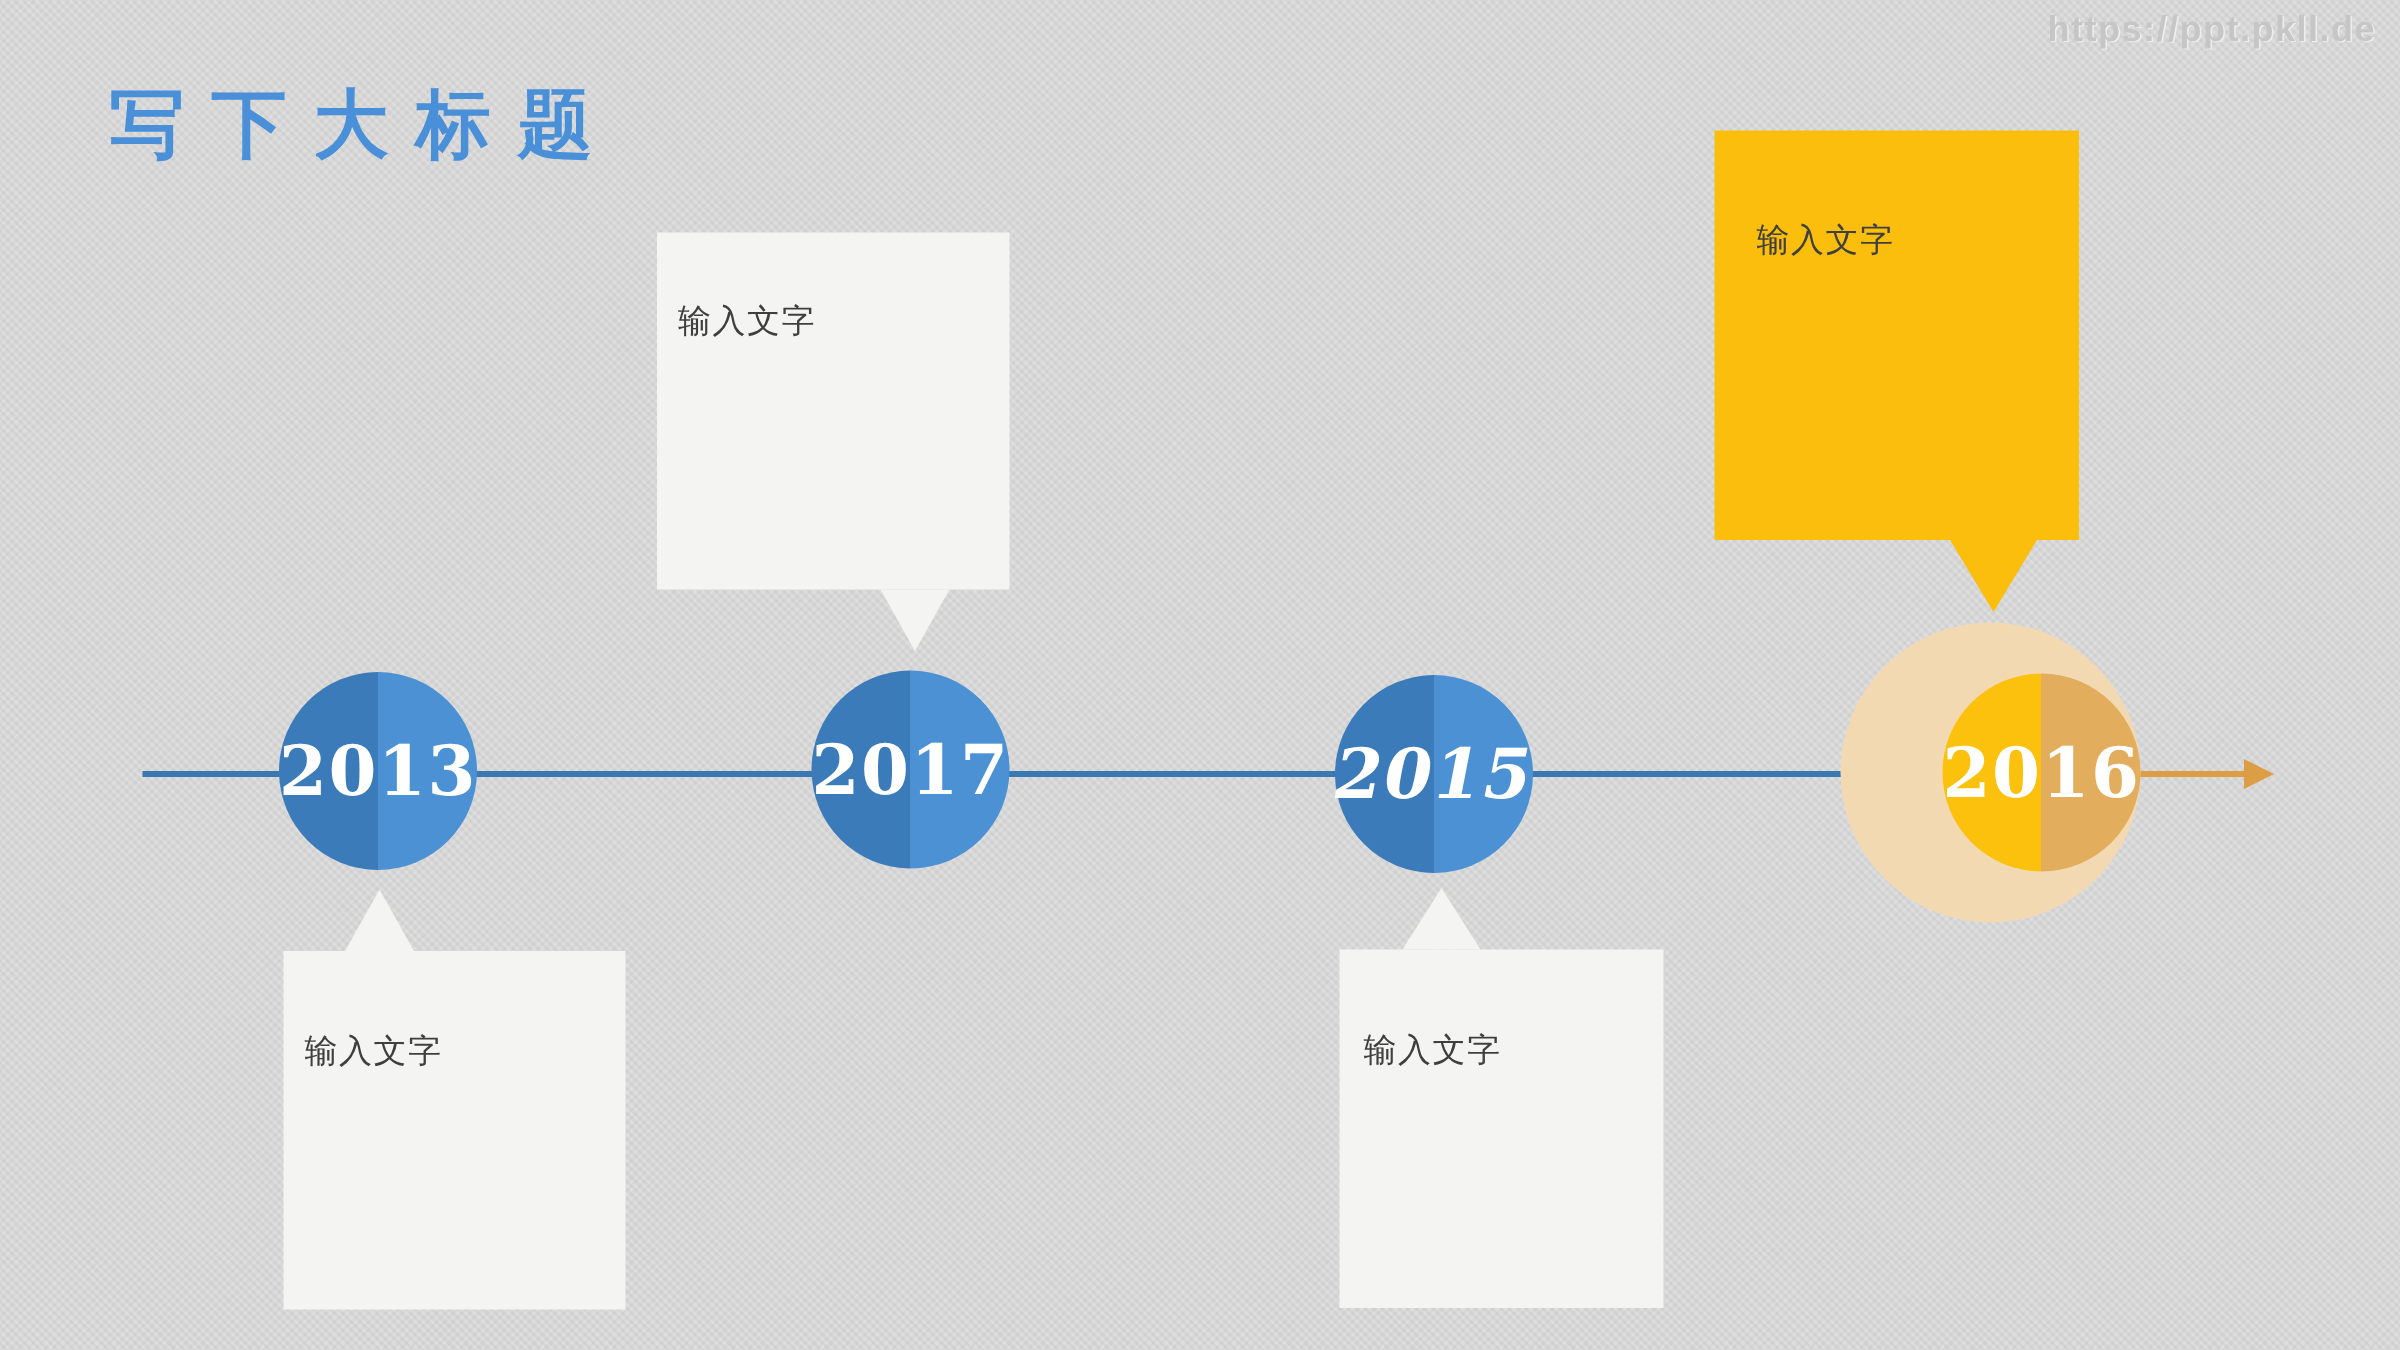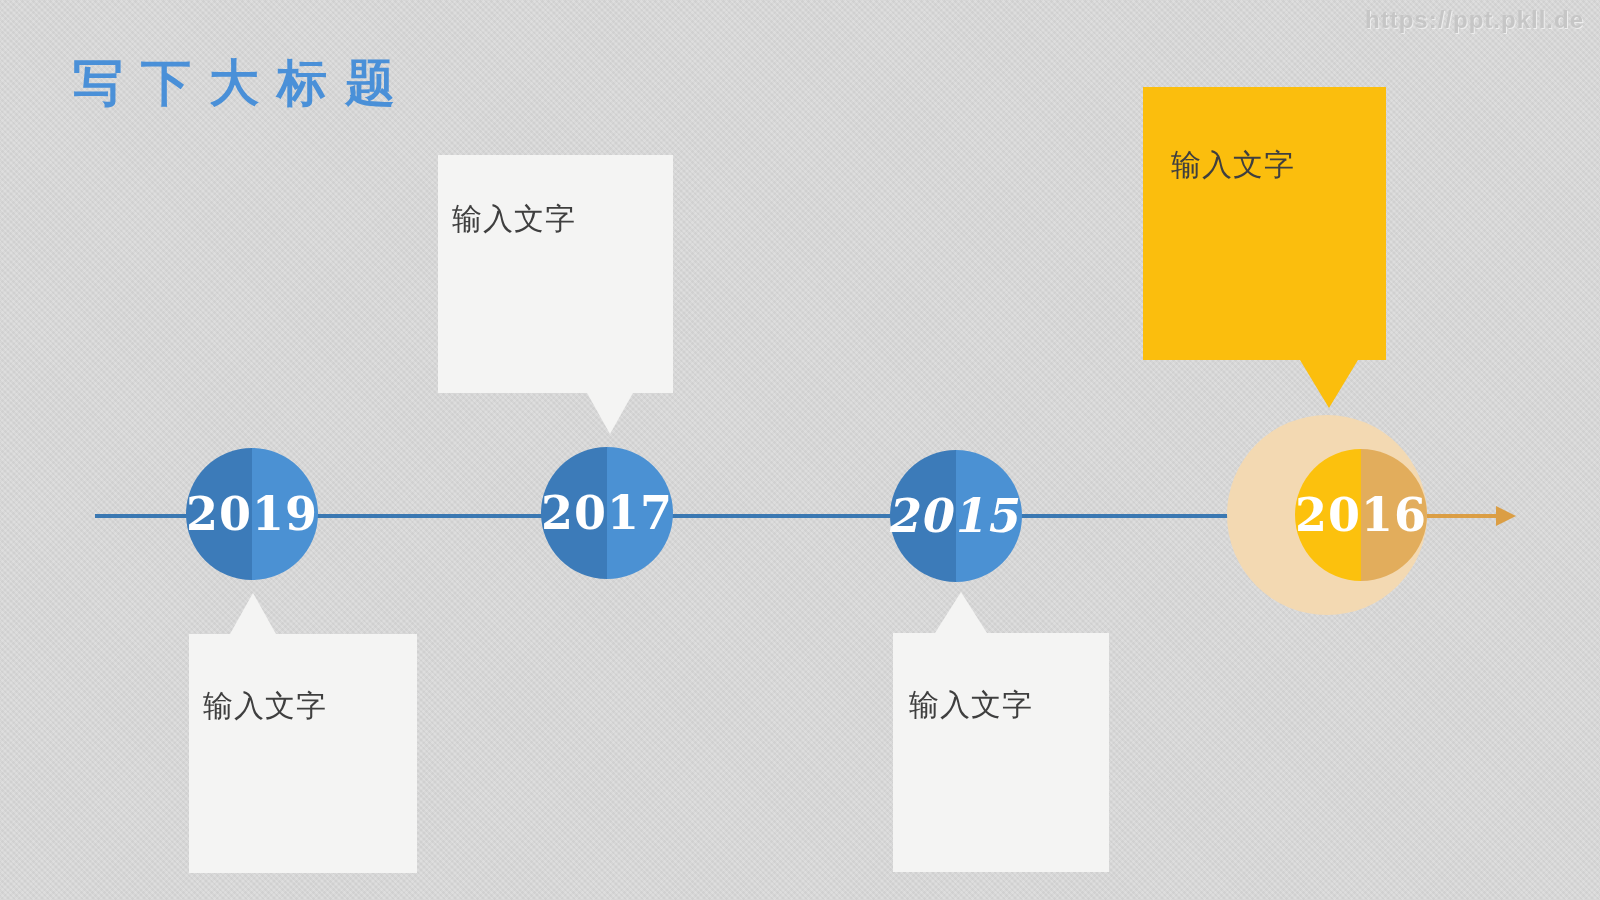--- a/index.html
+++ b/index.html
@@ -62,21 +62,21 @@
     font-family:"DejaVu Serif","Liberation Serif",serif;
     font-weight:bold;font-size:46px;color:#ffffff;letter-spacing:1px;
   }
   
   .callout{
     position:absolute;box-sizing:border-box;z-index:2;
     background:#f4f4f3;
   }
   .callout .tail{position:absolute;width:0;height:0;}
   .callout-text{
-    font-size:30px;color:#3f3f3f;letter-spacing:1px;
+    font-size:22px;color:#3f3f3f;letter-spacing:1px;
   }
   .callout-2013{left:189px;top:634px;width:228px;height:239px;padding:52px 14px 0 14px;}
   .callout-2013 .tail{
     left:41px;top:-41px;
     border-left:23px solid transparent;border-right:23px solid transparent;
     border-bottom:41px solid #f4f4f3;
   }
   .callout-2014{left:438px;top:155px;width:235px;height:238px;padding:44px 14px 0 14px;}
   .callout-2014 .tail{
     left:149px;bottom:-41px;
@@ -123,21 +123,21 @@
     <div class="tail"></div>
     <div class="callout-text">输入文字</div>
   </div>
 
   <div class="callout callout-2016">
     <div class="tail"></div>
     <div class="callout-text">输入文字</div>
   </div>
 
   <div class="node node-blue node-2013">
-    <span class="year">2019</span>
+    <span class="year">2013</span>
   </div>
 
   <div class="node node-blue node-2014">
     <span class="year">2017</span>
   </div>
 
   <div class="node node-blue node-2015">
     <span class="year">2015</span>
   </div>
 

